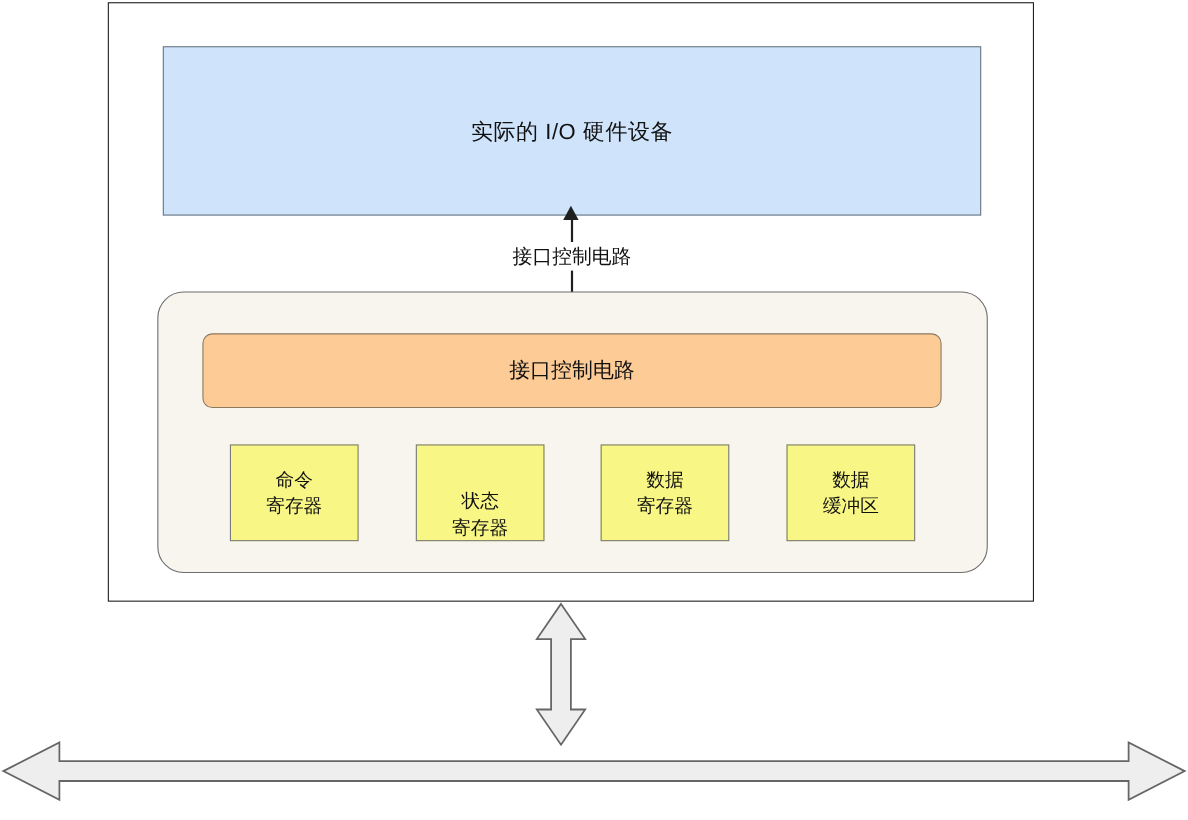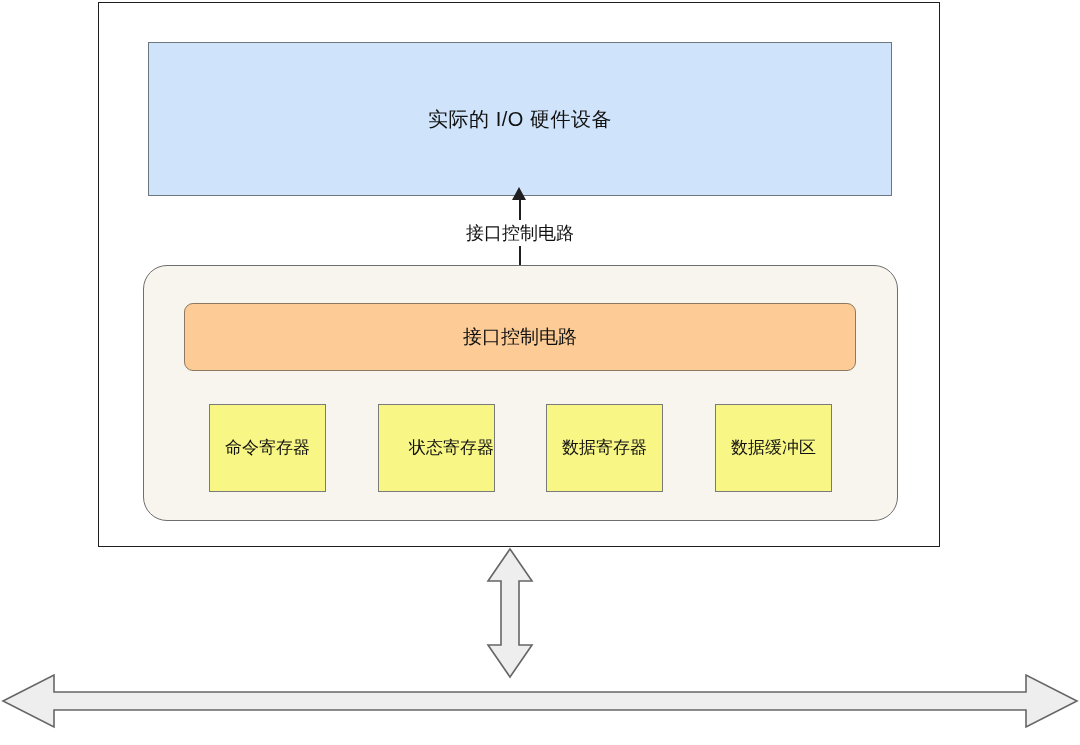--- a/index.html
+++ b/index.html
@@ -120,21 +120,21 @@
   
   .reg-box {
     position: absolute;
     top: 404px;
     width: 117px;
     height: 88px;
     background: #f8f785;
     border: 1.4px solid #7a7a7a;
     box-sizing: border-box;
     display: flex;
-    flex-direction: row;
+    flex-direction: column;
     align-items: center;
     justify-content: center;
     line-height: 1.38;
   }
   .reg-box .line {
     font-size: 17px;
     color: #111111;
   }
   .reg-0 { left: 209px; }
   .reg-1 { left: 378px; justify-content: flex-end; }

